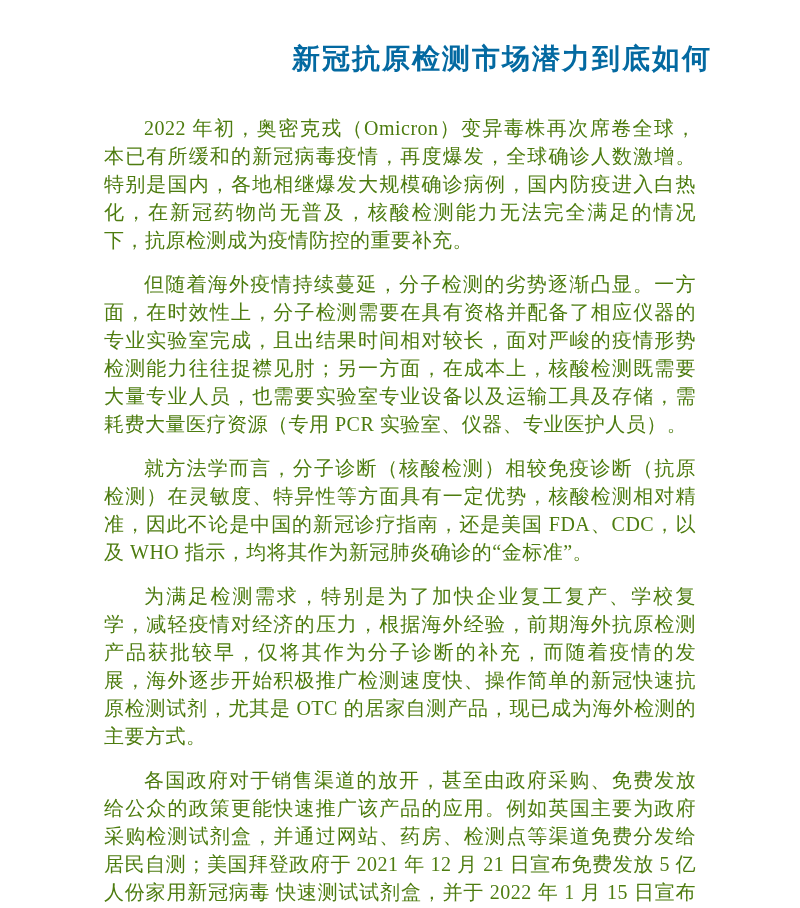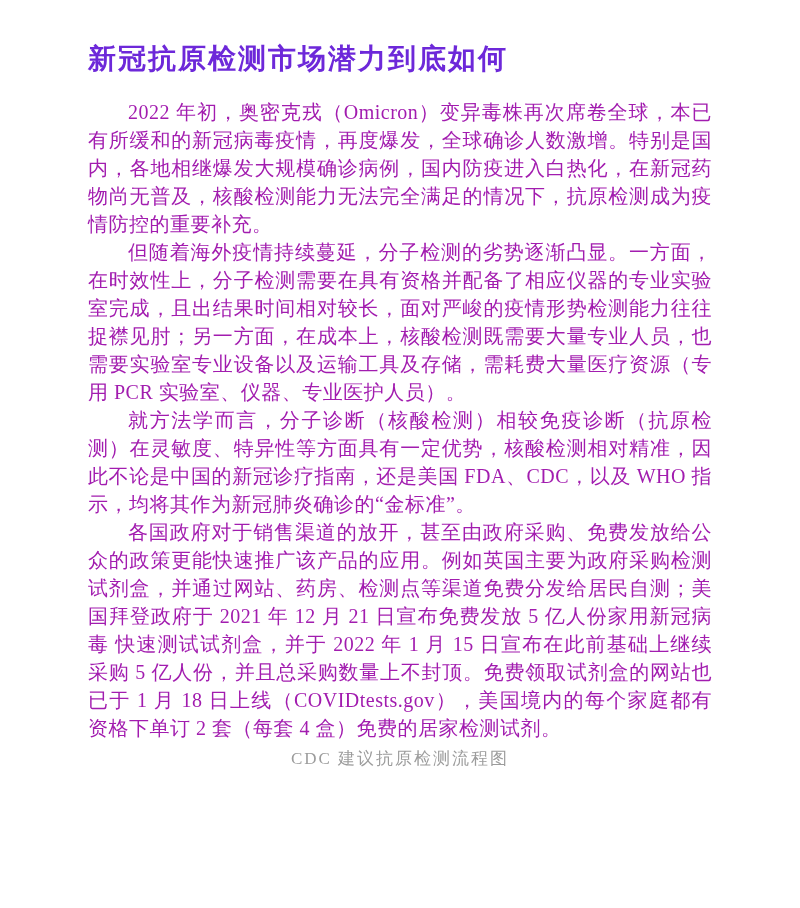--- a/index.html
+++ b/index.html
@@ -14,34 +14,34 @@
     background: #ffffff;
     box-sizing: border-box;
     padding: 0 88px;
     overflow: hidden;
     font-family: "Liberation Serif", "DejaVu Serif", serif;
   }
   .doc-title {
     margin: 0;
     padding-top: 42px;
     padding-bottom: 22px;
-    text-align: left;
+    text-align: right;
     font-family: "Liberation Sans", "DejaVu Sans", sans-serif;
     font-weight: bold;
     font-size: 28px;
     line-height: 34px;
     letter-spacing: 2px;
-    color: #6d28d9;
+    color: #0369a1;
   }
   .para {
-    margin: 0;
+    margin: 16px;
     font-size: 20px;
     line-height: 28px;
     letter-spacing: 0.5px;
-    color: #a21caf;
+    color: #4d7c0f;
     text-align: justify;
     text-justify: inter-character;
     text-indent: 2em;
   }
   .figure-caption {
     margin-top: 6px;
     text-align: center;
     font-size: 17px;
     line-height: 22px;
     letter-spacing: 2px;
@@ -53,17 +53,18 @@
 
 <div class="page">
   <h1 class="doc-title">新冠抗原检测市场潜力到底如何</h1>
 
   <p class="para">2022 年初，奥密克戎（Omicron）变异毒株再次席卷全球，本已有所缓和的新冠病毒疫情，再度爆发，全球确诊人数激增。特别是国内，各地相继爆发大规模确诊病例，国内防疫进入白热化，在新冠药物尚无普及，核酸检测能力无法完全满足的情况下，抗原检测成为疫情防控的重要补充。</p>
 
   <p class="para">但随着海外疫情持续蔓延，分子检测的劣势逐渐凸显。一方面，在时效性上，分子检测需要在具有资格并配备了相应仪器的专业实验室完成，且出结果时间相对较长，面对严峻的疫情形势检测能力往往捉襟见肘；另一方面，在成本上，核酸检测既需要大量专业人员，也需要实验室专业设备以及运输工具及存储，需耗费大量医疗资源（专用 PCR 实验室、仪器、专业医护人员）。</p>
 
   <p class="para">就方法学而言，分子诊断（核酸检测）相较免疫诊断（抗原检测）在灵敏度、特异性等方面具有一定优势，核酸检测相对精准，因此不论是中国的新冠诊疗指南，还是美国 FDA、CDC，以及 WHO 指示，均将其作为新冠肺炎确诊的“金标准”。</p>
 
+  <p class="para">为满足检测需求，特别是为了加快企业复工复产、学校复学，减轻疫情对经济的压力，根据海外经验，前期海外抗原检测产品获批较早，仅将其作为分子诊断的补充，而随着疫情的发展，海外逐步开始积极推广检测速度快、操作简单的新冠快速抗原检测试剂，尤其是 OTC 的居家自测产品，现已成为海外检测的主要方式。</p>
 
   <p class="para">各国政府对于销售渠道的放开，甚至由政府采购、免费发放给公众的政策更能快速推广该产品的应用。例如英国主要为政府采购检测试剂盒，并通过网站、药房、检测点等渠道免费分发给居民自测；美国拜登政府于 2021 年 12 月 21 日宣布免费发放 5 亿人份家用新冠病毒 快速测试试剂盒，并于 2022 年 1 月 15 日宣布在此前基础上继续采购 5 亿人份，并且总采购数量上不封顶。免费领取试剂盒的网站也已于 1 月 18 日上线（COVIDtests.gov），美国境内的每个家庭都有资格下单订 2 套（每套 4 盒）免费的居家检测试剂。</p>
 
   <div class="figure-caption">CDC 建议抗原检测流程图</div>
 </div>
 
 </body></html>

